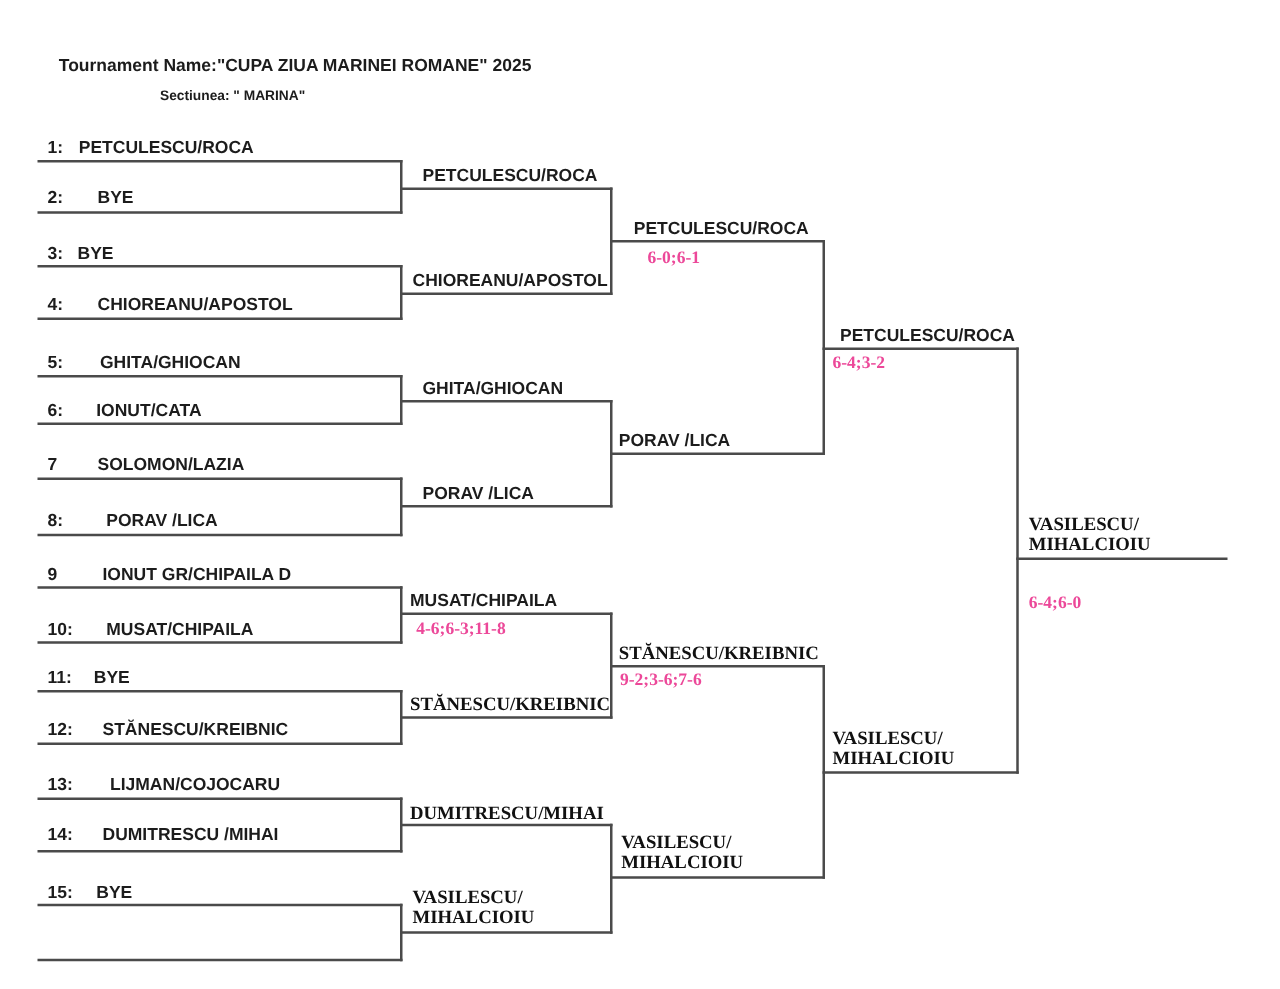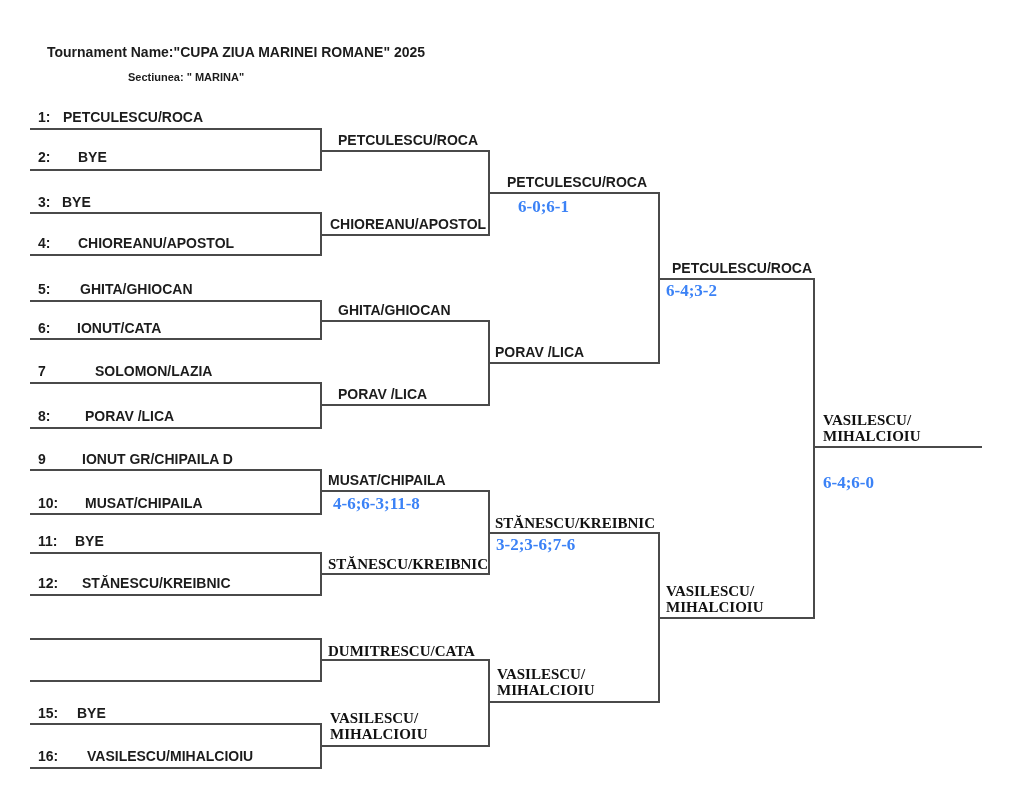--- a/index.html
+++ b/index.html
@@ -41,21 +41,21 @@
     font-family:"Liberation Sans","DejaVu Sans",sans-serif;
     font-size:14px;line-height:15px;
   }
   .wl.serif{
     font-family:"Liberation Serif","DejaVu Serif",serif;
     font-size:15px;line-height:16px;color:#111;
   }
   .score{
     position:absolute;
     font-family:"Liberation Serif","DejaVu Serif",serif;
-    font-size:17px;font-weight:bold;color:#3b82f6;
+    font-size:14px;font-weight:bold;color:#ec4899;
     white-space:nowrap;line-height:15px;
   }
 </style>
 </head>
 <body>
 
 <div class="page">
 
   <div class="title">Tournament Name:"CUPA ZIUA MARINEI ROMANE" 2025</div>
   <div class="subtitle">Sectiunea: " MARINA"</div>
@@ -79,21 +79,21 @@
   <div class="entry" style="top:282px">
       <span class="num">5:</span>
       <span class="ename" style="left:80px">GHITA/GHIOCAN</span>
     </div>
   <div class="entry" style="top:321px">
       <span class="num">6:</span>
       <span class="ename" style="left:77px">IONUT/CATA</span>
     </div>
   <div class="entry" style="top:364px">
       <span class="num">7</span>
-      <span class="ename" style="left:95px">SOLOMON/LAZIA</span>
+      <span class="ename" style="left:78px">SOLOMON/LAZIA</span>
     </div>
   <div class="entry" style="top:409px">
       <span class="num">8:</span>
       <span class="ename" style="left:85px">PORAV /LICA</span>
     </div>
   <div class="entry" style="top:452px">
       <span class="num">9</span>
       <span class="ename" style="left:82px">IONUT GR/CHIPAILA D</span>
     </div>
   <div class="entry" style="top:496px">
@@ -101,27 +101,31 @@
       <span class="ename" style="left:85px">MUSAT/CHIPAILA</span>
     </div>
   <div class="entry" style="top:534px">
       <span class="num">11:</span>
       <span class="ename" style="left:75px">BYE</span>
     </div>
   <div class="entry" style="top:576px">
       <span class="num">12:</span>
       <span class="ename" style="left:82px">STĂNESCU/KREIBNIC</span>
     </div>
+  <div class="entry" style="top:620px">
+      <span class="num">13:</span>
+      <span class="ename" style="left:88px">LIJMAN/COJOCARU</span>
+    </div>
+  <div class="entry" style="top:660px">
+      <span class="num">14:</span>
+      <span class="ename" style="left:82px">DUMITRESCU /MIHAI</span>
+    </div>
   <div class="entry" style="top:706px">
       <span class="num">15:</span>
       <span class="ename" style="left:77px">BYE</span>
-    </div>
-  <div class="entry" style="top:749px">
-      <span class="num">16:</span>
-      <span class="ename" style="left:87px">VASILESCU/MIHALCIOIU</span>
     </div>
 
   <div class="hl" style="left:30px;top:128px;width:292px"></div>
   <div class="hl" style="left:30px;top:169px;width:292px"></div>
   <div class="hl" style="left:30px;top:212px;width:292px"></div>
   <div class="hl" style="left:30px;top:254px;width:292px"></div>
   <div class="hl" style="left:30px;top:300px;width:292px"></div>
   <div class="hl" style="left:30px;top:338px;width:292px"></div>
   <div class="hl" style="left:30px;top:382px;width:292px"></div>
   <div class="hl" style="left:30px;top:427px;width:292px"></div>
@@ -172,29 +176,29 @@
 
   <div class="hl" style="left:813px;top:446px;width:169px"></div>
 
   <div class="wl sans" style="left:338px;top:133px">PETCULESCU/ROCA</div>
   <div class="wl sans" style="left:330px;top:217px">CHIOREANU/APOSTOL</div>
   <div class="wl sans" style="left:338px;top:303px">GHITA/GHIOCAN</div>
   <div class="wl sans" style="left:338px;top:387px">PORAV /LICA</div>
   <div class="wl sans" style="left:328px;top:473px">MUSAT/CHIPAILA</div>
   <div class="score" style="left:333px;top:496px">4-6;6-3;11-8</div>
   <div class="wl serif" style="left:328px;top:556px">STĂNESCU/KREIBNIC</div>
-  <div class="wl serif" style="left:328px;top:643px">DUMITRESCU/CATA</div>
+  <div class="wl serif" style="left:328px;top:643px">DUMITRESCU/MIHAI</div>
   <div class="wl serif" style="left:330px;top:710px">VASILESCU/
 MIHALCIOIU</div>
 
   <div class="wl sans" style="left:507px;top:175px">PETCULESCU/ROCA</div>
   <div class="score" style="left:518px;top:199px">6-0;6-1</div>
   <div class="wl sans" style="left:495px;top:345px">PORAV /LICA</div>
   <div class="wl serif" style="left:495px;top:515px">STĂNESCU/KREIBNIC</div>
-  <div class="score" style="left:496px;top:537px">3-2;3-6;7-6</div>
+  <div class="score" style="left:496px;top:537px">9-2;3-6;7-6</div>
   <div class="wl serif" style="left:497px;top:666px">VASILESCU/
 MIHALCIOIU</div>
 
   <div class="wl sans" style="left:672px;top:261px">PETCULESCU/ROCA</div>
   <div class="score" style="left:666px;top:283px">6-4;3-2</div>
   <div class="wl serif" style="left:666px;top:583px">VASILESCU/
 MIHALCIOIU</div>
 
   <div class="wl serif" style="left:823px;top:412px">VASILESCU/
 MIHALCIOIU</div>

